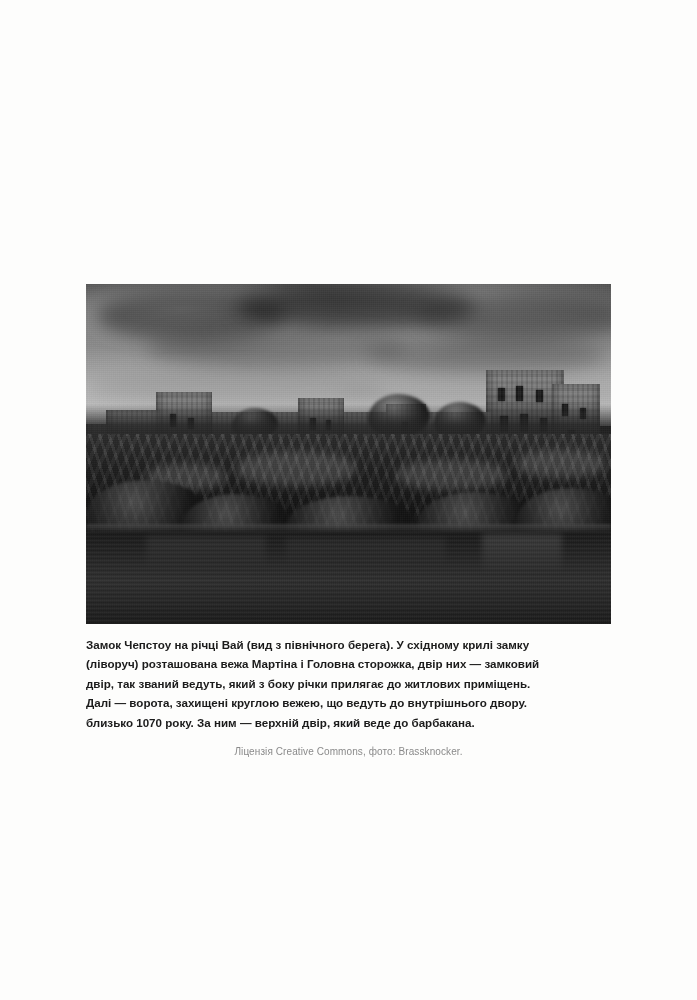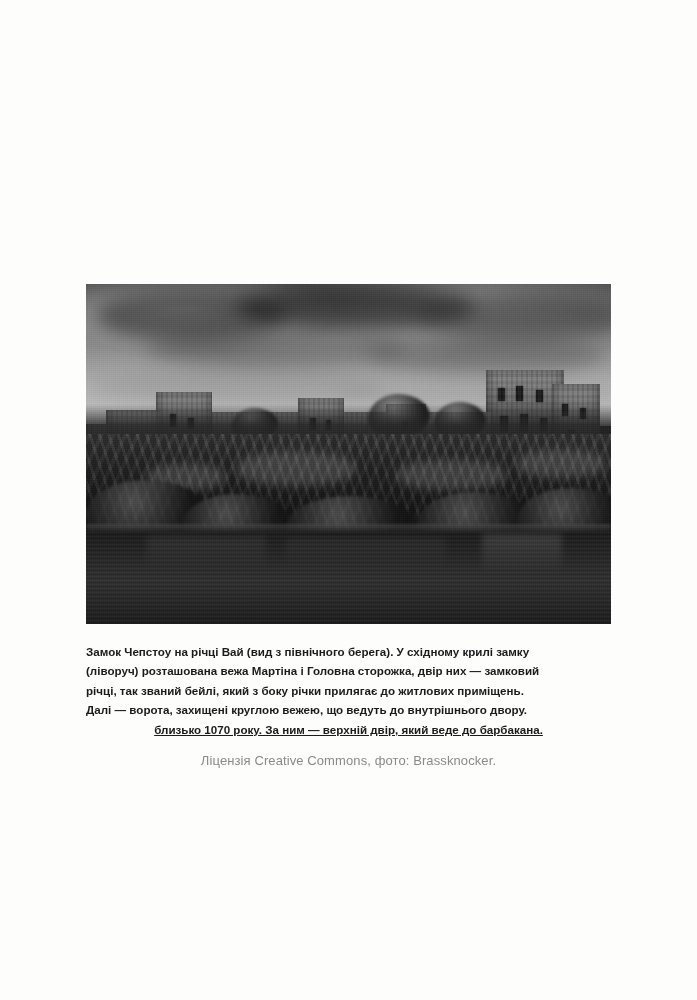--- a/index.html
+++ b/index.html
@@ -172,37 +172,37 @@
     position: absolute;
     inset: 0;
     pointer-events: none;
     background-image:
       repeating-linear-gradient(0deg, rgba(255,255,255,0.018) 0 1px, rgba(0,0,0,0.018) 1px 2px),
       repeating-linear-gradient(90deg, rgba(255,255,255,0.014) 0 1px, rgba(0,0,0,0.014) 1px 2px);
   }
 
   
   .caption {
-    margin-top: 18px;
+    margin-top: 11px;
     width: 525px;
     font-size: 11.6px;
     line-height: 19.4px;
     font-weight: bold;
     color: #1b1b1b;
     text-align: left;
   }
   .caption p { margin: 0; }
   .caption .l-center { text-align: center; display: block; }
-  .caption .l-right  { text-align: center; display: block; text-decoration: underline; }
+  .caption .l-right  { text-align: left; display: block; }
 
   .credit {
     margin-top: 14px;
     width: 525px;
     text-align: center;
-    font-size: 13px;
+    font-size: 10px;
     letter-spacing: 0.1px;
     color: #8a8a8a;
     font-weight: normal;
   }
 </style>
 </head>
 <body>
 
 <div class="page">
 
@@ -278,21 +278,21 @@
         <div class="refl" style="left:60px;  top:4px; width:120px; height:34px; background:linear-gradient(180deg, rgba(110,108,104,0.4), rgba(0,0,0,0));"></div>
         <div class="refl" style="left:200px; top:6px; width:160px; height:30px; background:linear-gradient(180deg, rgba(100,98,94,0.35), rgba(0,0,0,0));"></div>
       </div>
 
       <div class="grain"></div>
     </div>
 
     <div class="caption">
       <p>Замок Чепстоу на річці Вай (вид з північного берега). У східному крилі замку</p>
       <p>(ліворуч) розташована вежа Мартіна і Головна сторожка, двір них — замковий</p>
-      <p>річці, так званий бейлі, який з боку річки прилягає до житлових приміщень.</p>
+      <p>двір, так званий ведуть, який з боку річки прилягає до житлових приміщень.</p>
       <p>Далі — ворота, захищені круглою вежею, що ведуть до внутрішнього двору.</p>
       <p class="l-right">близько 1070 року. За ним — верхній двір, який веде до барбакана.</p>
     </div>
 
     <div class="credit">Ліцензія Creative Commons, фото: Brassknocker.</div>
 
   </div>
 </div>
 
 </body></html>

